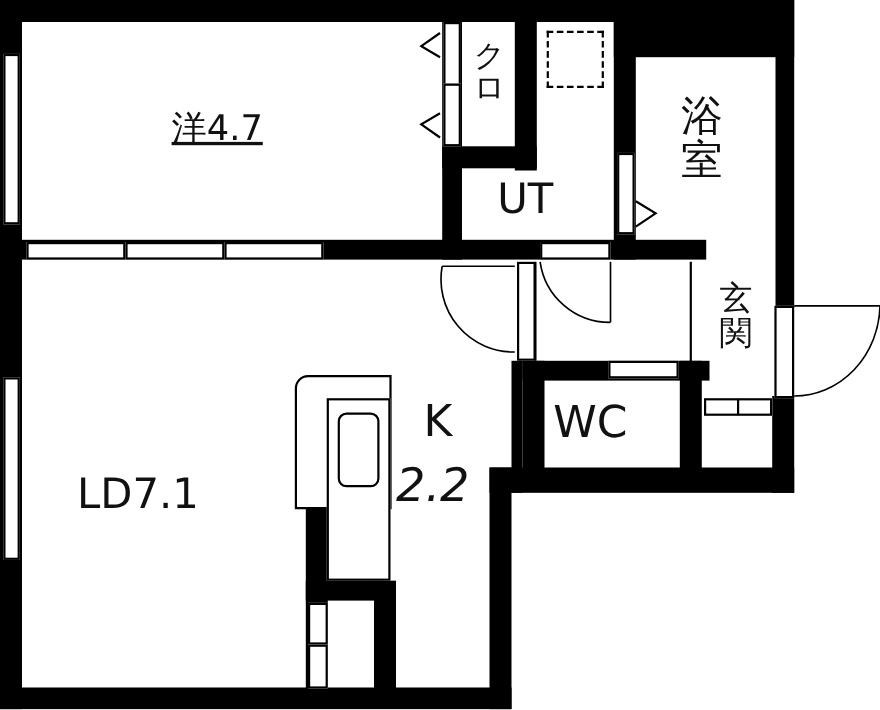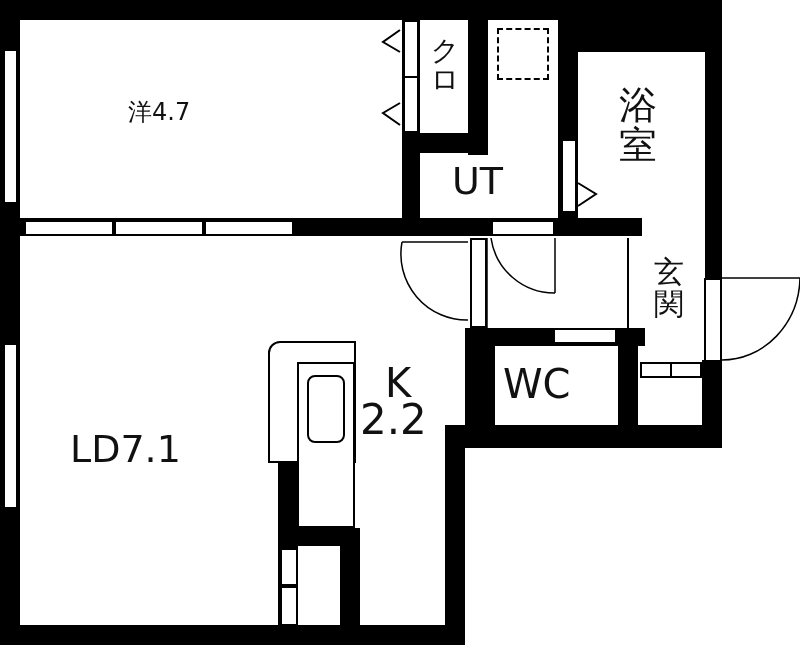--- a/index.html
+++ b/index.html
@@ -81,23 +81,23 @@
 
     <path d="M491,238 A64,64 0 0 0 555,293" fill="none" stroke="#000" stroke-width="1.5"></path>
     <line x1="555" y1="238" x2="555" y2="293" stroke="#000" stroke-width="1.5"></line>
 
     <path d="M722,360 A78,84 0 0 0 800,278" fill="none" stroke="#000" stroke-width="1.5"></path>
     <line x1="722" y1="278" x2="800" y2="278" stroke="#000" stroke-width="1.5"></line>
 
     <line x1="487" y1="238" x2="487" y2="328" stroke="#000" stroke-width="1.5"></line>
   </svg>
 
-  <div class="lbl" style="left:128px;top:100px;font-size:24px;">洋4.7</div>
+  <div class="lbl" style="left:156px;top:100px;font-size:32px;text-decoration:underline;">洋4.7</div>
   <div class="vlbl" style="left:428px;top:36px;width:34px;font-size:28px;">ク<br>ロ</div>
   <div class="lbl" style="left:452px;top:162px;font-size:38px;">UT</div>
   <div class="vlbl" style="left:618px;top:86px;width:40px;font-size:38px;">浴<br>室</div>
   <div class="vlbl" style="left:650px;top:256px;width:38px;font-size:30px;">玄<br>関</div>
   <div class="lbl" style="left:503px;top:364px;font-size:40px;">WC</div>
   <div class="lbl" style="left:70px;top:430px;font-size:38px;">LD7.1</div>
   <div class="lbl" style="left:385px;top:363px;font-size:40px;">K</div>
-  <div class="lbl" style="left:360px;top:399px;font-size:42px;">2.2</div>
+  <div class="lbl" style="left:360px;top:420px;font-size:42px;font-style:italic;">2.2</div>
 
 </div>
 
 </body></html>

